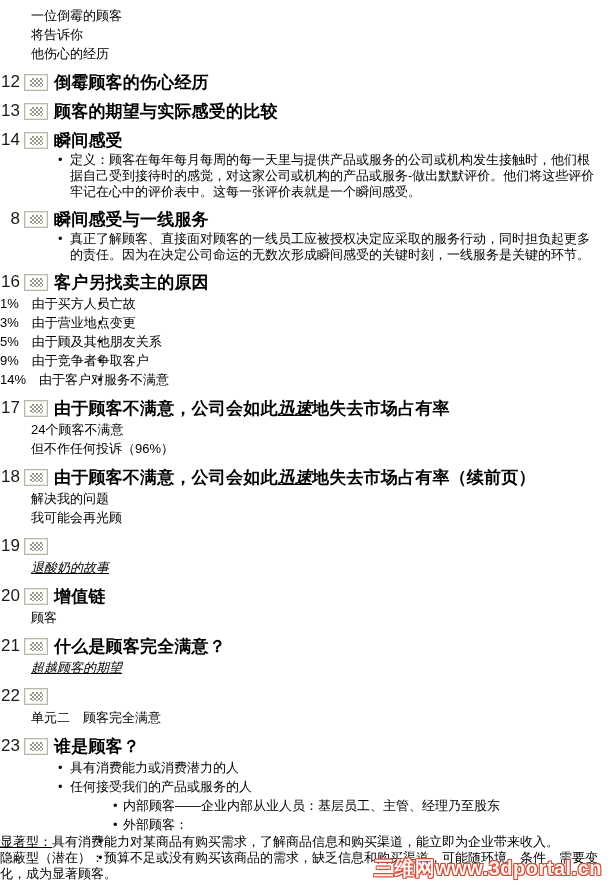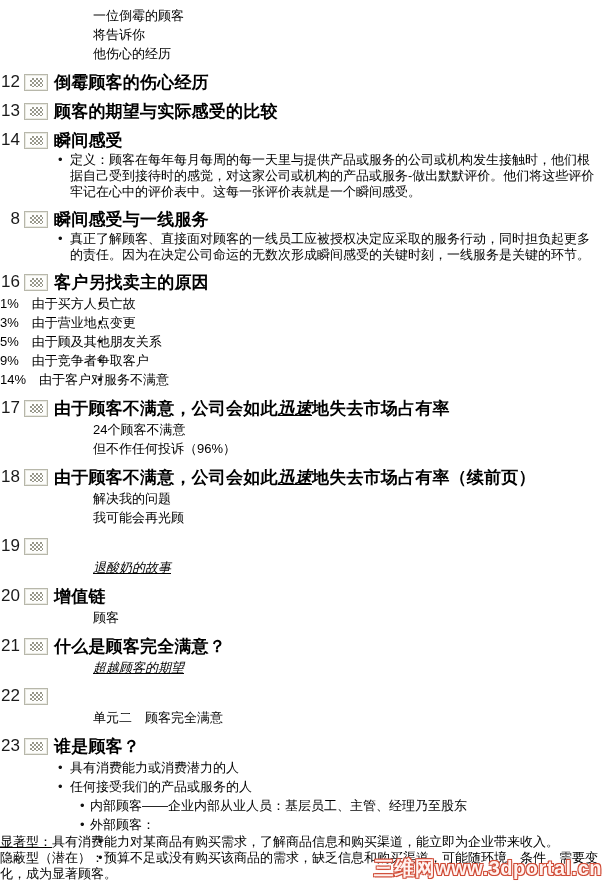--- a/index.html
+++ b/index.html
@@ -24,23 +24,23 @@
     width:13px;height:9px;
     background-color:#fff;
     background-image:
       linear-gradient(45deg,#97978a 25%,transparent 25%,transparent 75%,#97978a 75%),
       linear-gradient(45deg,#97978a 25%,#ffffff 25%,#ffffff 75%,#97978a 75%);
     background-size:4px 4px;background-position:0 0,2px 2px;
   }
   .title{margin-left:6px;font-weight:bold;font-size:17px;white-space:nowrap;letter-spacing:.2px;}
   .line{position:relative;line-height:19px;padding-right:12px;}
   .para{line-height:16px;}
-  .lv0{padding-left:93px;}
+  .lv0{padding-left:31px;}
   .b1{padding-left:70px;}
-  .b2{padding-left:90px;}
+  .b2{padding-left:90px;margin-left:33px;}
   .b3{}
   .bullet::before{content:"\2022";position:absolute;top:0;font-size:13px;color:#111;}
   .b1.bullet::before{left:58px;}
   .b2.bullet::before{left:80px;}
   .b3.bullet::before{left:98px;}
   .em{font-style:italic;text-decoration:underline;text-align:center;}
   .u{text-decoration:underline;margin-top:12px;}
   .watermark{
     position:absolute;right:11px;bottom:2px;
     font-weight:bold;font-size:20px;letter-spacing:.5px;

